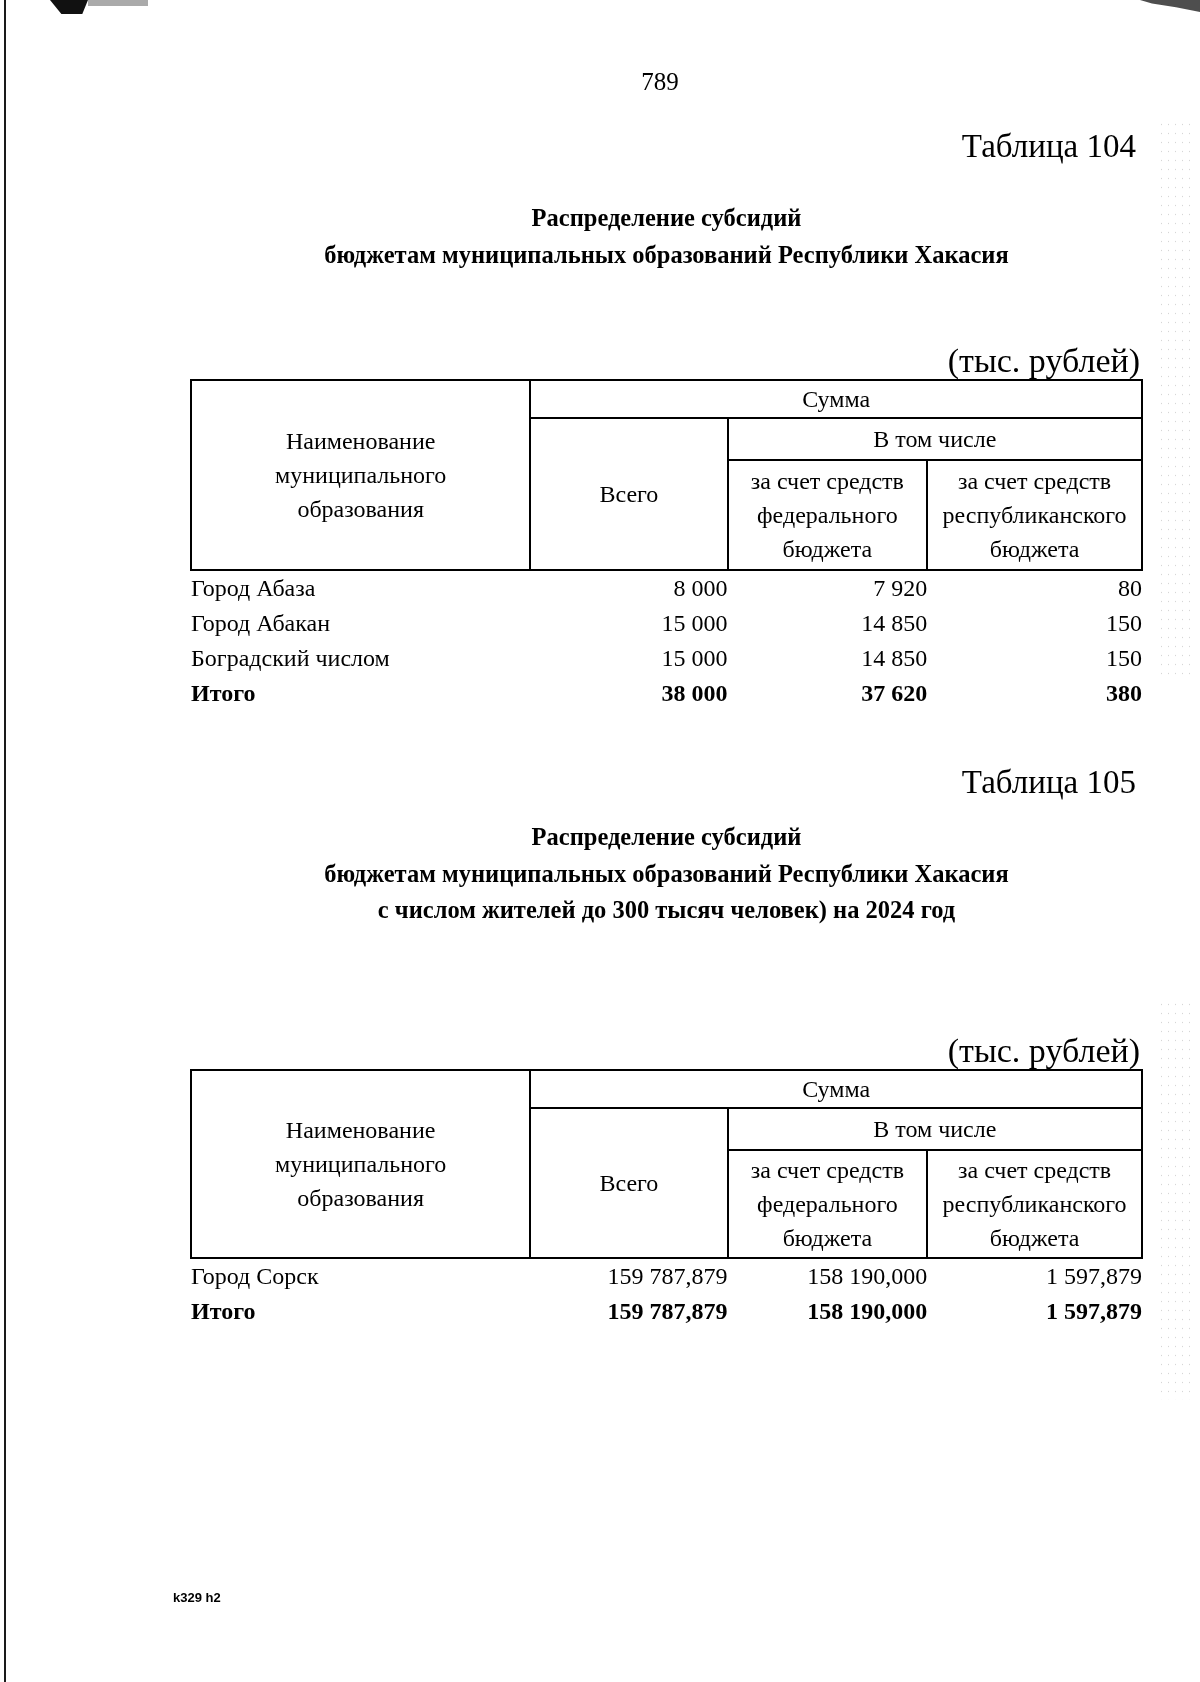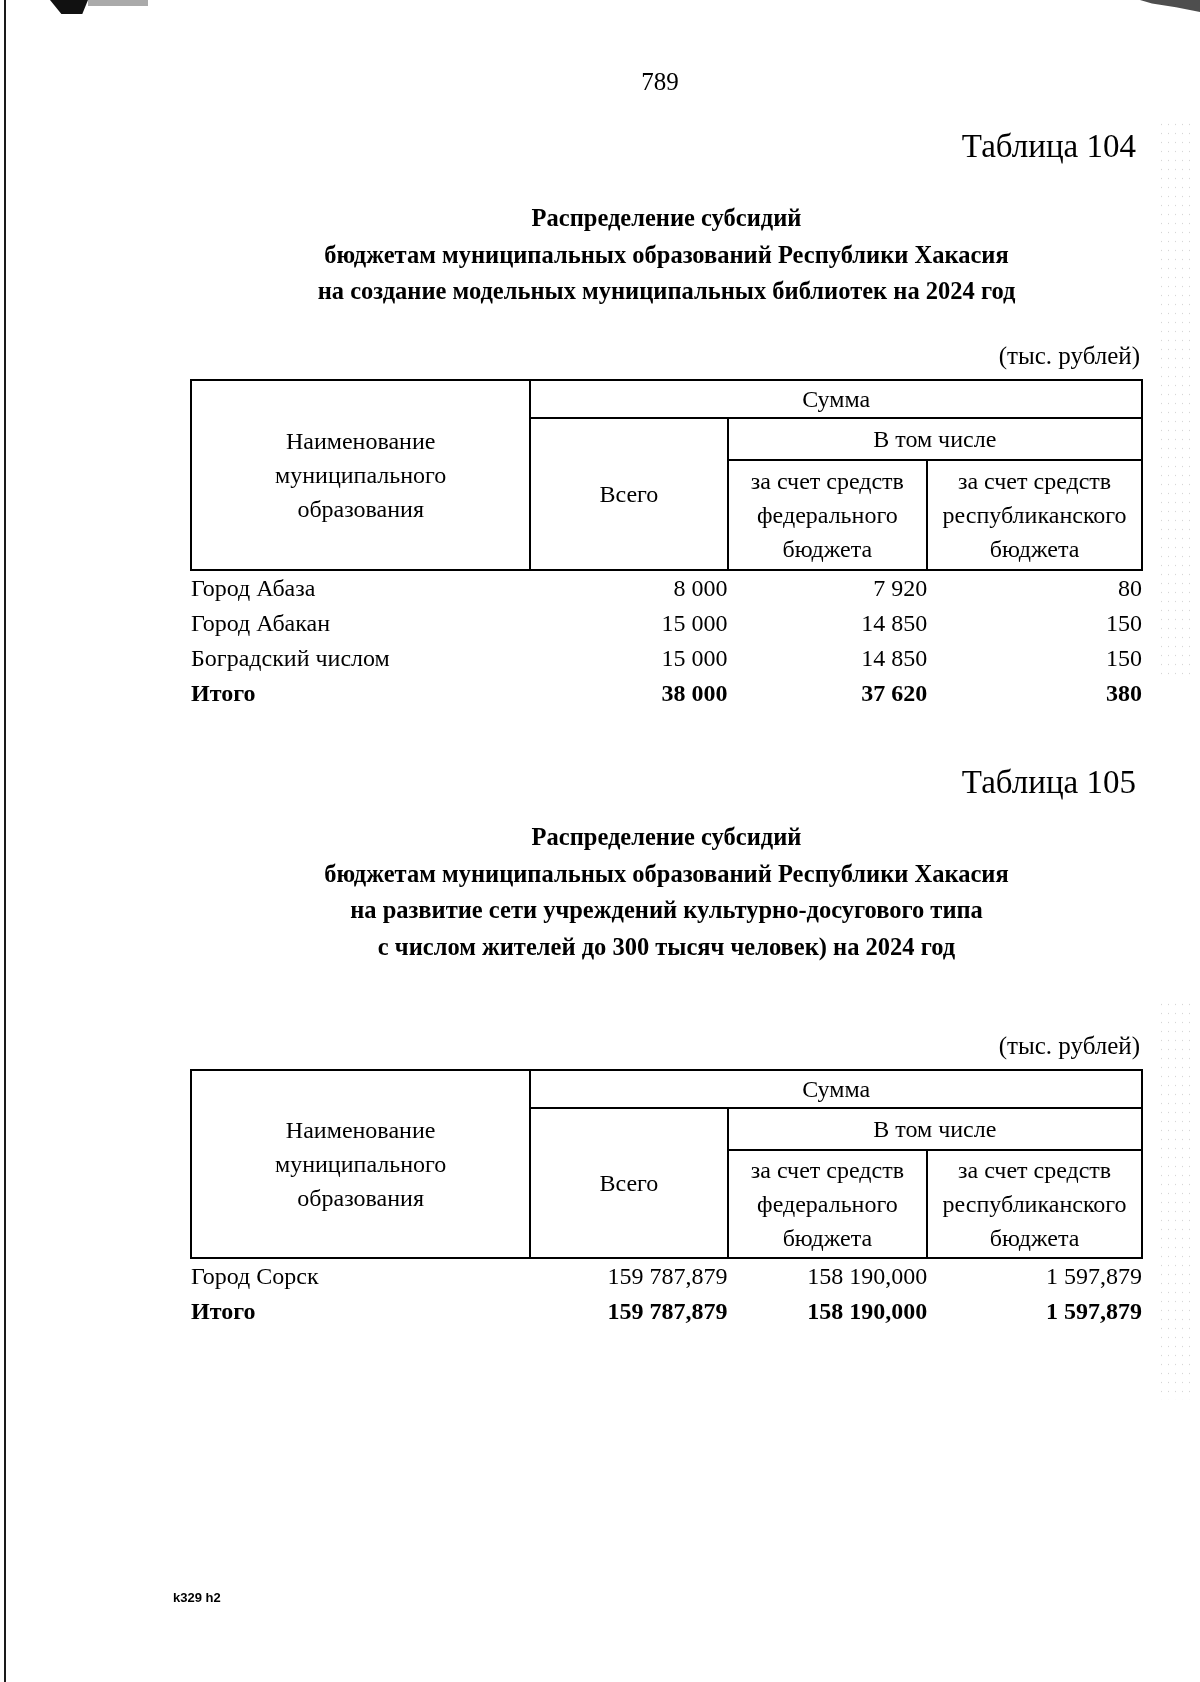--- a/index.html
+++ b/index.html
@@ -11,21 +11,21 @@
   .scan-left { position: absolute; left: 4px; top: 0; width: 2px; height: 1682px; background: #1a1a1a; }
   .scan-corner-tl { position: absolute; left: 50px; top: 0; width: 38px; height: 14px; background: #111;
     clip-path: polygon(0 0, 100% 0, 85% 100%, 30% 100%); }
   .scan-corner-tl2 { position: absolute; left: 88px; top: 0; width: 60px; height: 6px; background: #555; opacity: .5; }
   .scan-corner-tr { position: absolute; right: 0; top: 0; width: 60px; height: 12px; background: #222;
     clip-path: polygon(0 0, 100% 0, 100% 100%, 60% 60%, 20% 30%); opacity: .8; }
   .abs { position: absolute; }
   .page-num { top: 68px; left: 0; width: 1320px; text-align: center; font-size: 25px; }
   .tbl-label { right: 64px; font-size: 33px; }
   .title { left: 190px; width: 953px; text-align: center; font-weight: bold; font-size: 24.5px; line-height: 36.5px; }
-  .units { right: 60px; font-size: 25px; }
+  .units { right: 60px; font-size: 34px; }
   table.grid {
     position: absolute; left: 190px; width: 953px; border-collapse: collapse; font-size: 24px;
   }
   table.grid th {
     font-weight: normal; border: 2px solid #000; text-align: center; vertical-align: middle; padding: 0 12px;
     line-height: 34px;
   }
   table.grid td { padding: 0; line-height: 35px; height: 35px; white-space: nowrap; }
   table.grid td.num { text-align: right; }
   table.grid tr.total td { font-weight: bold; }
@@ -42,21 +42,20 @@
 <div class="noise" style="top:120px;height:560px;"></div>
 <div class="noise" style="top:1000px;height:400px;"></div>
 
 <div class="abs page-num">789</div>
 
 <div class="abs tbl-label" style="top:128px;">Таблица 104</div>
 
 <div class="abs title" style="top:200px;">
   <div>Распределение субсидий</div>
   <div>бюджетам муниципальных образований Республики Хакасия</div>
-  <div>на создание модельных муниципальных библиотек на 2024 год</div>
 </div>
 
 <div class="abs units" style="top:342px;">(тыс. рублей)</div>
 
 <table class="grid" style="top:379px;">
   <colgroup>
     <col style="width:340px">
       <col style="width:198px">
       <col style="width:200px">
       <col style="width:215px">
@@ -101,21 +100,20 @@
       <td class="num">380</td>
     </tr>
   </tbody>
 </table>
 
 <div class="abs tbl-label" style="top:749px;margin-top:15px;">Таблица 105</div>
 
 <div class="abs title" style="top:819px;">
   <div>Распределение субсидий</div>
   <div>бюджетам муниципальных образований Республики Хакасия</div>
-  <div>на развитие сети учреждений культурно-досугового типа</div>
   <div>с числом жителей до 300 тысяч человек) на 2024 год</div>
 </div>
 
 <div class="abs units" style="top:1032px;">(тыс. рублей)</div>
 
 <table class="grid" style="top:1069px;">
   <colgroup>
     <col style="width:340px">
       <col style="width:198px">
       <col style="width:200px">

